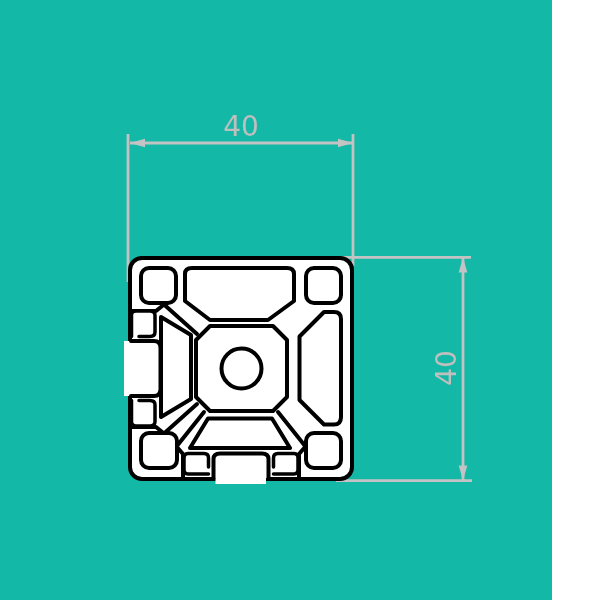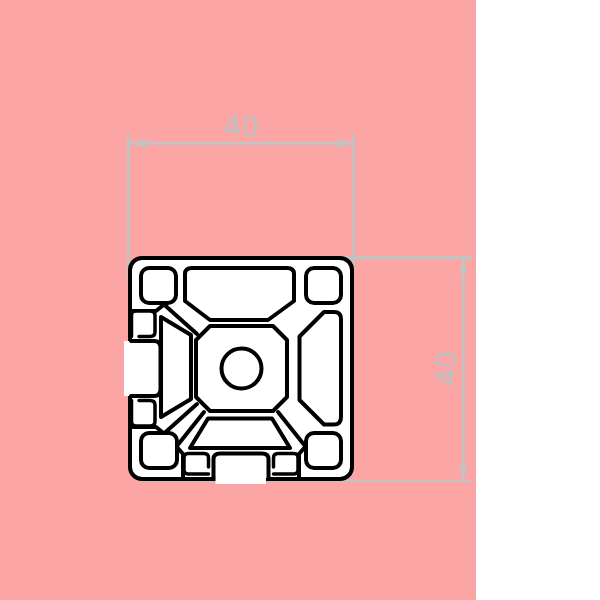--- a/index.html
+++ b/index.html
@@ -6,23 +6,23 @@
     margin: 0;
     padding: 0;
     background: #ffffff;
     width: 600px;
     height: 600px;
     overflow: hidden;
     font-family: "DejaVu Sans", "Liberation Sans", sans-serif;
   }
   .canvas {
     position: relative;
-    width: 476px;
+    width: 552px;
     height: 600px;
-    background: #fca5a5;
+    background: #14b8a6;
   }
   svg { display: block; }
   .dim-text {
     font-family: "DejaVu Sans", "Liberation Sans", sans-serif;
     font-size: 28px;
   }
 </style>
 </head>
 <body>
 

